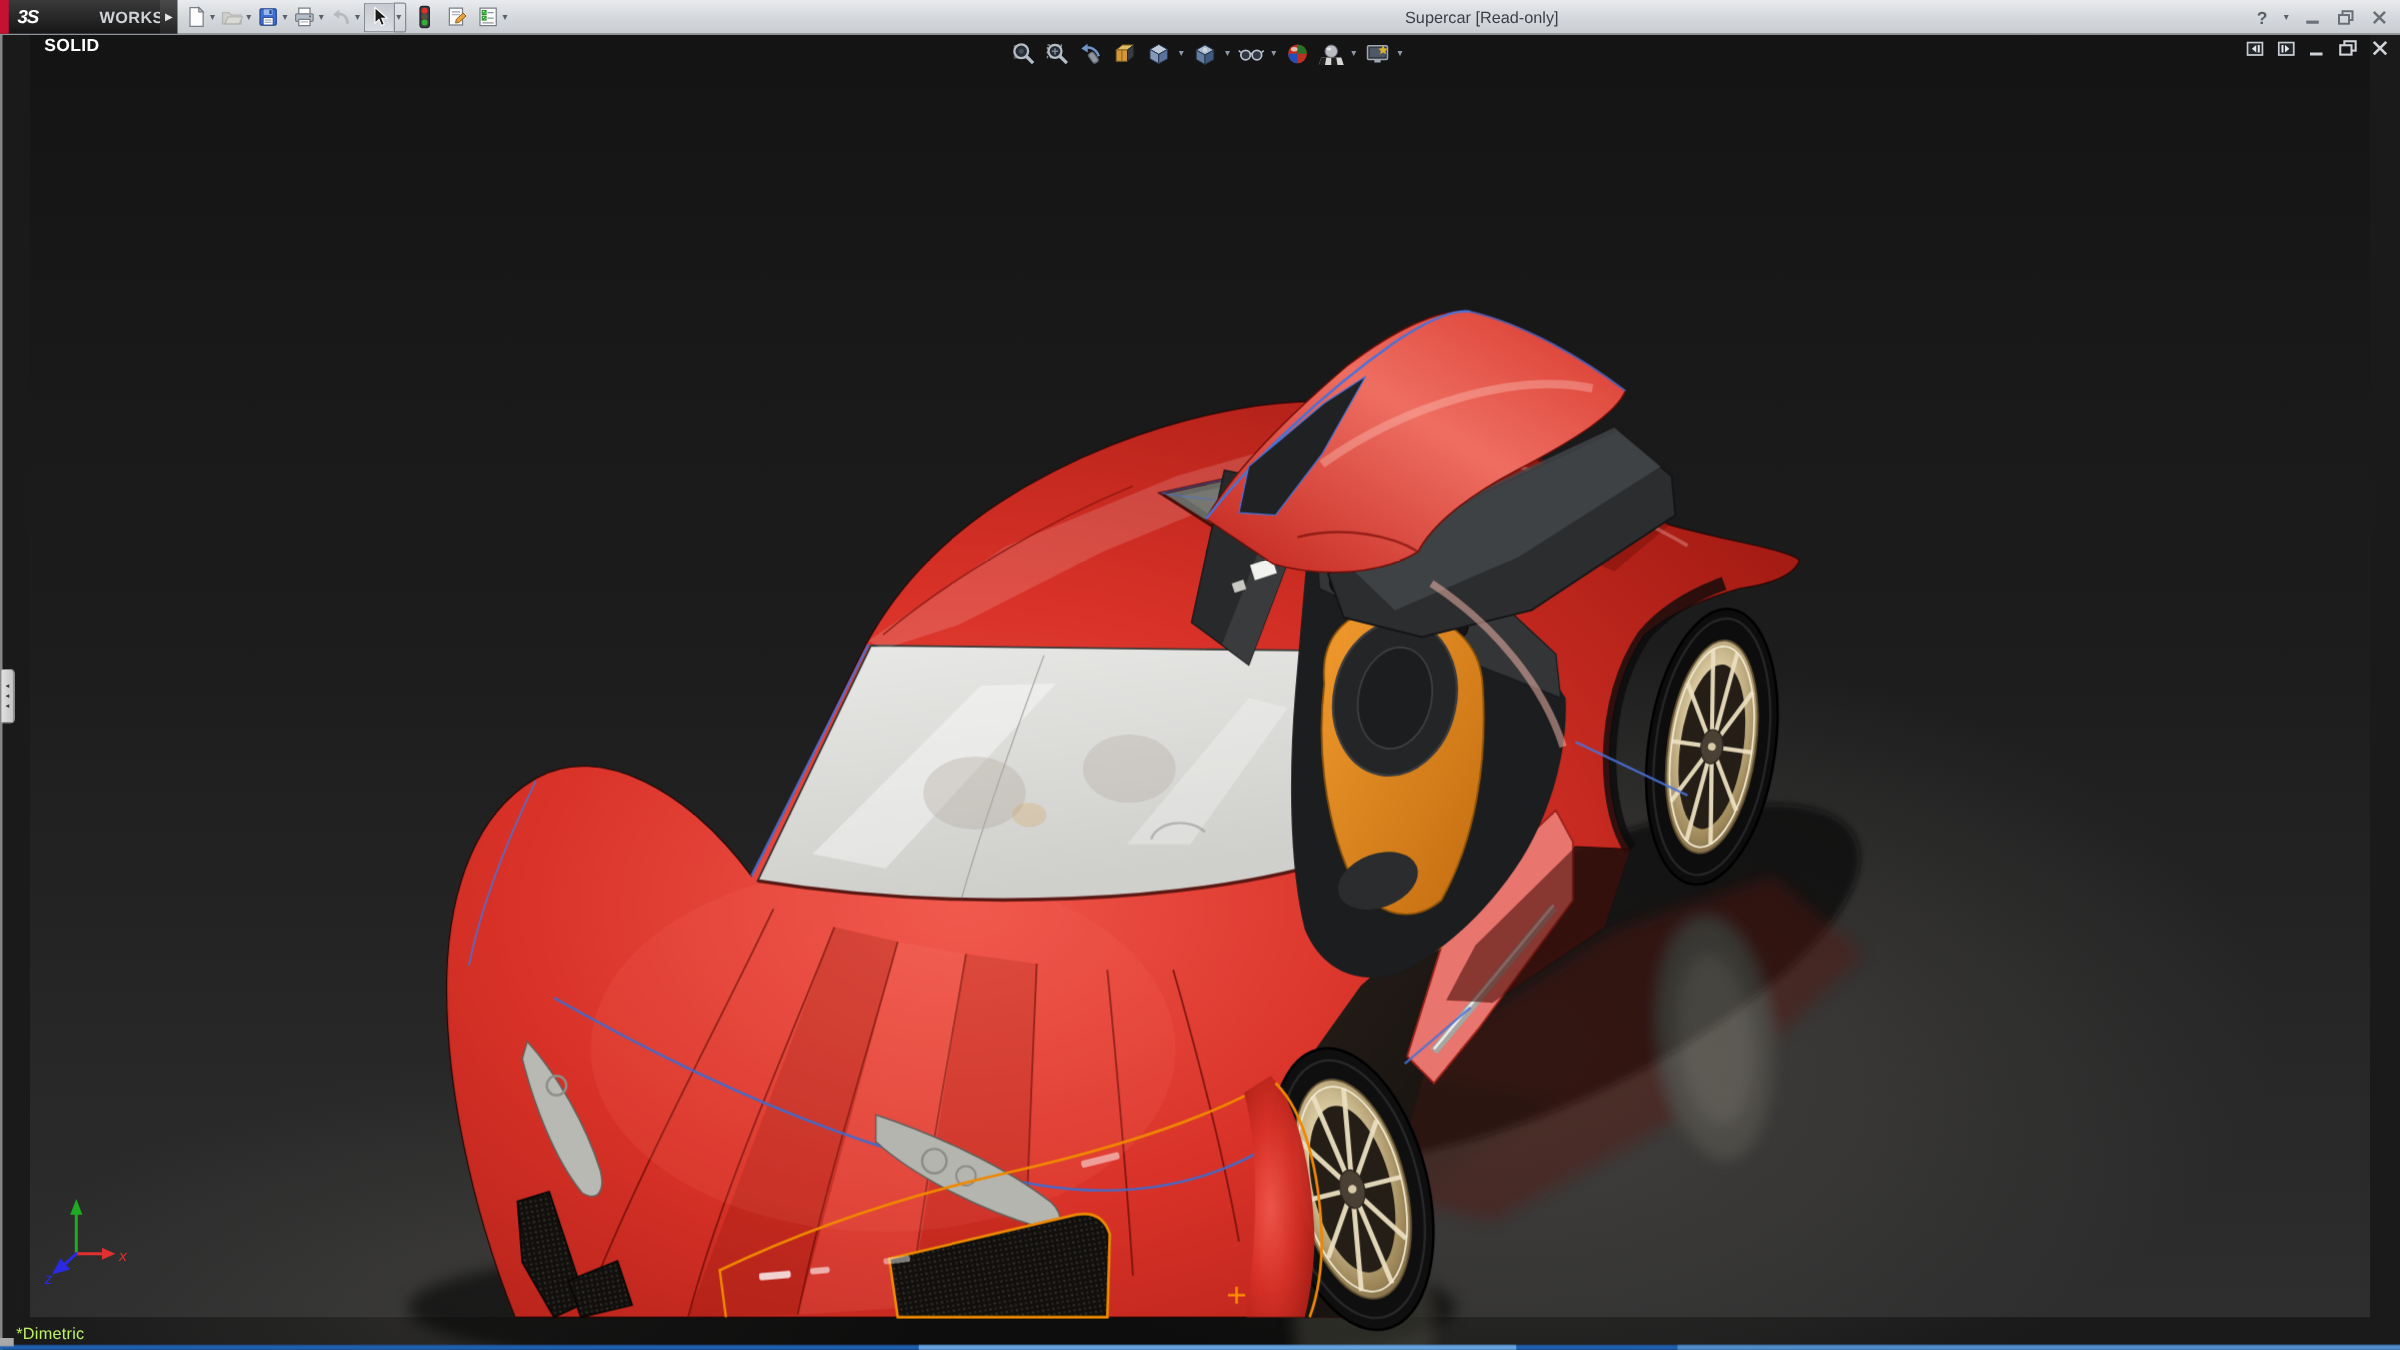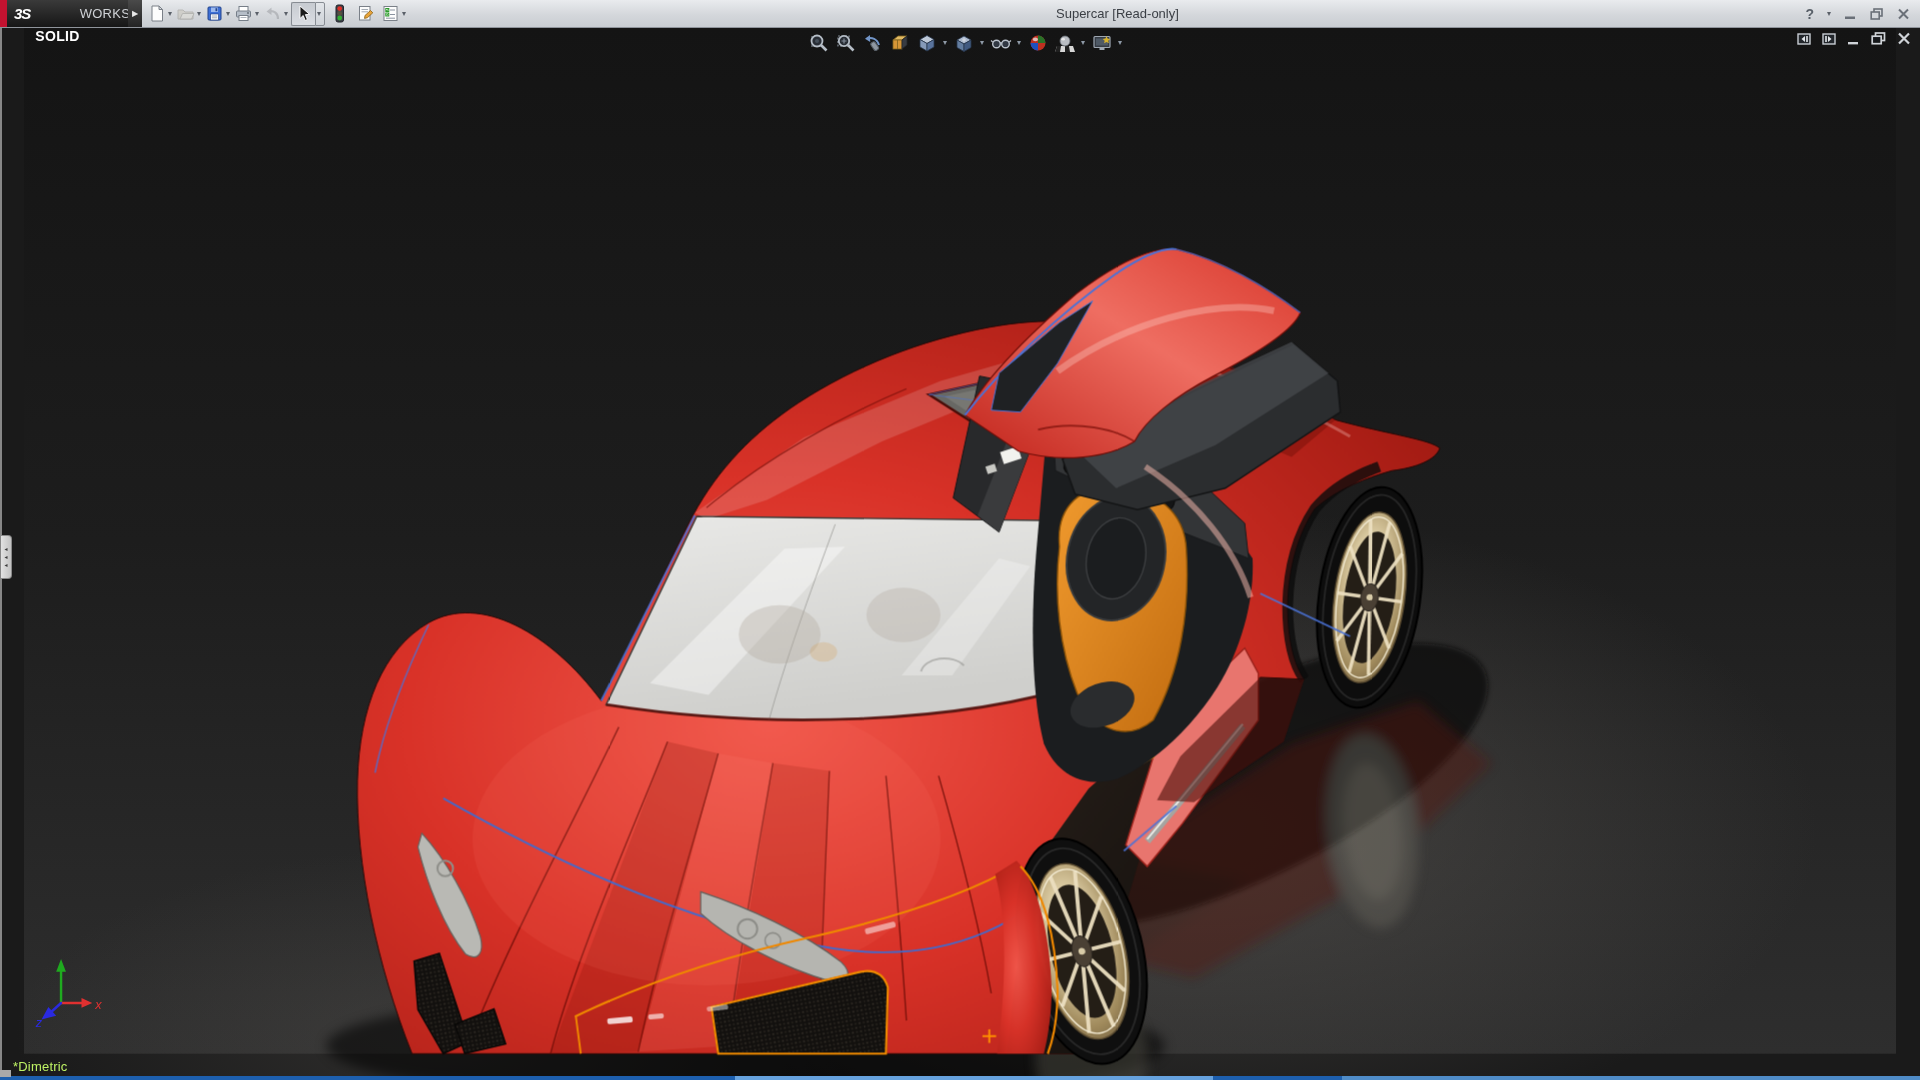--- a/index.html
+++ b/index.html
@@ -6,33 +6,33 @@
             font-family:"Liberation Sans","DejaVu Sans",sans-serif;}
   
   .titlebar{position:absolute;left:0;top:0;width:1920px;height:27px;
             background:linear-gradient(#e9ebee,#d4d7db 55%,#c9cdd2);
             border-bottom:1px solid #8f949b;z-index:50;}
   .brand{position:absolute;left:0;top:0;height:27px;width:128px;display:flex;align-items:center;
          background:linear-gradient(#3a3a3a,#161616);}
   .brand-red{position:absolute;left:0;top:0;width:7px;height:27px;background:#c41230;}
   .brand-logo{color:#fff;font-style:italic;font-weight:bold;font-size:15px;margin-left:14px;letter-spacing:-1px;}
   .brand-bold{color:#fff;font-weight:bold;font-size:14px;margin-left:5px;letter-spacing:.3px;margin-top:44px;}
-  .brand-light{color:#cfd2d6;font-weight:normal;font-size:13px;letter-spacing:.3px;}
+  .brand-light{color:#cfd2d6;font-weight:bold;font-size:13px;letter-spacing:.3px;}
   .brand-expand{position:absolute;left:128px;top:0;width:14px;height:27px;background:linear-gradient(#4a4a4a,#242424);
                 color:#e8e8e8;font-size:8px;display:flex;align-items:center;justify-content:center;cursor:pointer;}
   .qat{position:absolute;left:146px;top:0;height:27px;display:flex;align-items:center;}
   .qat-item{display:flex;align-items:center;height:23px;padding:0 1px;border-radius:2px;}
   .qat-item .ico{width:19px;height:19px;display:block;}
   .qat-item.disabled{opacity:.45;filter:grayscale(.8);}
   .caret{font-size:8px;color:#5a6068;padding:0 3px 0 1px;line-height:23px;}
   .qat-sel{display:flex;align-items:center;height:22px;background:linear-gradient(#c7cbd1,#dadde2);
            border:1px solid #878c93;border-right:none;border-radius:2px 0 0 2px;padding:0 2px;}
   .qat-sel-dd{height:22px;border:1px solid #878c93;border-radius:0 2px 2px 0;display:flex;align-items:center;
               background:linear-gradient(#e2e5e9,#cfd3d8);}
-  .win-title{position:absolute;left:1056px;top:0;line-height:27px;font-size:13px;color:#3b3f45;white-space:nowrap;}
+  .win-title{position:absolute;left:1124px;top:0;line-height:27px;font-size:13px;color:#3b3f45;white-space:nowrap;}
   .winctl{position:absolute;right:10px;top:0;height:27px;display:flex;align-items:center;gap:13px;}
   .winctl .help{font-size:14px;font-weight:bold;color:#596069;}
   .winctl .caret{padding:0;}
   .winctl svg{display:block;}
   
   .viewport{position:absolute;left:0;top:27px;width:1920px;height:1053px;background:#1a1a1a;}
   .viewport svg.scene{position:absolute;left:0;top:0;}
   .left-strip{position:absolute;left:0;top:0;width:2px;height:1053px;background:#9b9b9b;opacity:.85;z-index:5;}
   .panel-tab{position:absolute;left:1px;top:508px;width:10px;height:42px;background:linear-gradient(90deg,#e2e2e2,#c2c2c2);
              border:1px solid #8a8a8a;border-left:none;border-radius:0 4px 4px 0;z-index:6;

